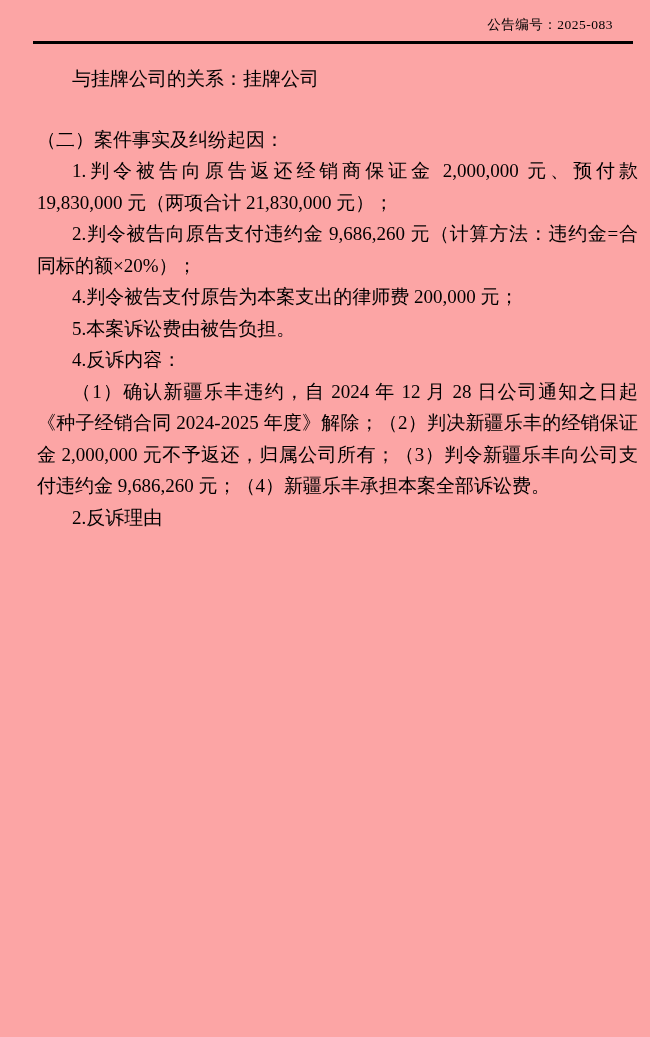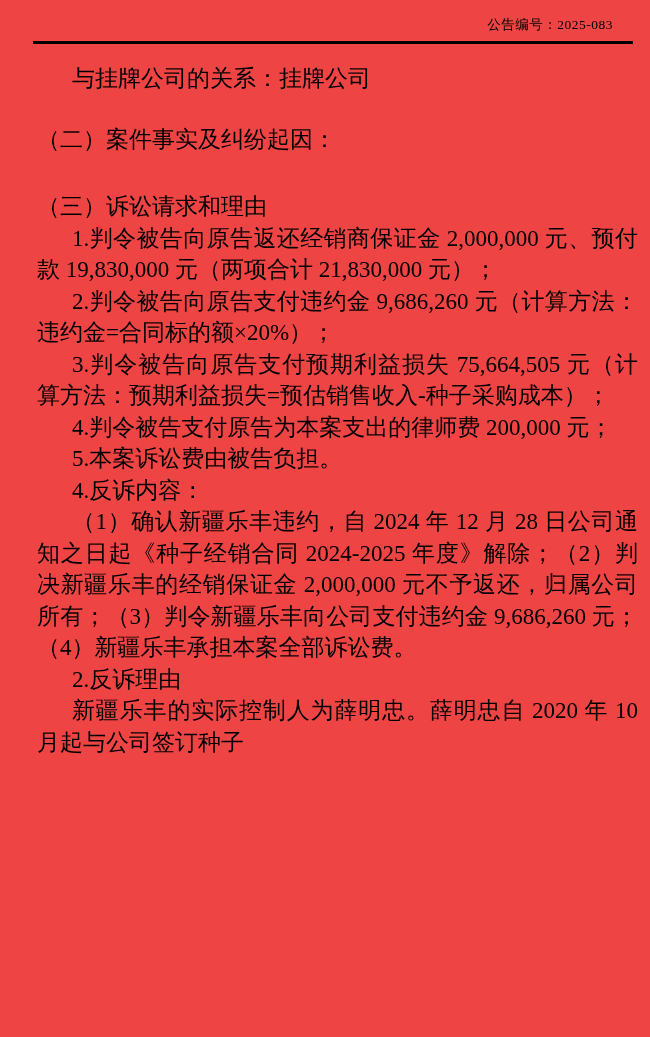--- a/index.html
+++ b/index.html
@@ -4,21 +4,21 @@
 <style>
   html, body {
     margin: 0;
     padding: 0;
     background: #ffffff;
   }
   .page {
     position: relative;
     width: 650px;
     height: 1037px;
-    background: #ef4444;
+    background: #fca5a5;
     color: #000000;
     font-family: "Liberation Serif", "DejaVu Serif", serif;
     overflow: hidden;
   }
   .announcement-no {
     position: absolute;
     top: 17px;
     right: 37px;
     font-size: 13.5px;
     line-height: 16px;
@@ -31,21 +31,21 @@
     left: 33px;
     width: 600px;
     height: 0;
     border-top: 3px solid #000000;
   }
   .content {
     position: absolute;
     top: 56px;
     left: 37px;
     width: 601px;
-    font-size: 23px;
+    font-size: 19px;
     line-height: 31.5px;
     text-align: justify;
   }
   .content p {
     margin: 0;
     padding: 0;
   }
   .indent {
     text-indent: 35px;
   }
@@ -74,36 +74,33 @@
 
   <div class="header-rule"></div>
 
   <div class="content">
 
     <p class="indent relationship">与挂牌公司的关系：挂牌公司</p>
 
     <p class="heading-2">（二）案件事实及纠纷起因：</p>
 
 
-    <p class="heading-3">（三）诉讼请求和理由</p>
 
     <p class="indent">1.判令被告向原告返还经销商保证金 2,000,000 元、预付款 19,830,000 元（两项合计 21,830,000 元）；</p>
 
     <p class="indent">2.判令被告向原告支付违约金 9,686,260 元（计算方法：违约金=合同标的额×20%）；</p>
 
-    <p class="indent">3.判令被告向原告支付预期利益损失 75,664,505 元（计算方法：预期利益损失=预估销售收入-种子采购成本）；</p>
 
     <p class="indent">4.判令被告支付原告为本案支出的律师费 200,000 元；</p>
 
     <p class="indent">5.本案诉讼费由被告负担。</p>
 
 
 
     <p class="indent">4.反诉内容：</p>
 
     <p class="indent">（1）确认新疆乐丰违约，自 2024 年 12 月 28 日公司通知之日起《种子经销合同 2024-2025 年度》解除；（2）判决新疆乐丰的经销保证金 2,000,000 元不予返还，归属公司所有；（3）判令新疆乐丰向公司支付违约金 9,686,260 元；（4）新疆乐丰承担本案全部诉讼费。</p>
 
     <p class="indent">2.反诉理由</p>
 
-    <p class="indent">新疆乐丰的实际控制人为薛明忠。薛明忠自 2020 年 10 月起与公司签订种子</p>
 
   </div>
 </div>
 
 </body></html>

